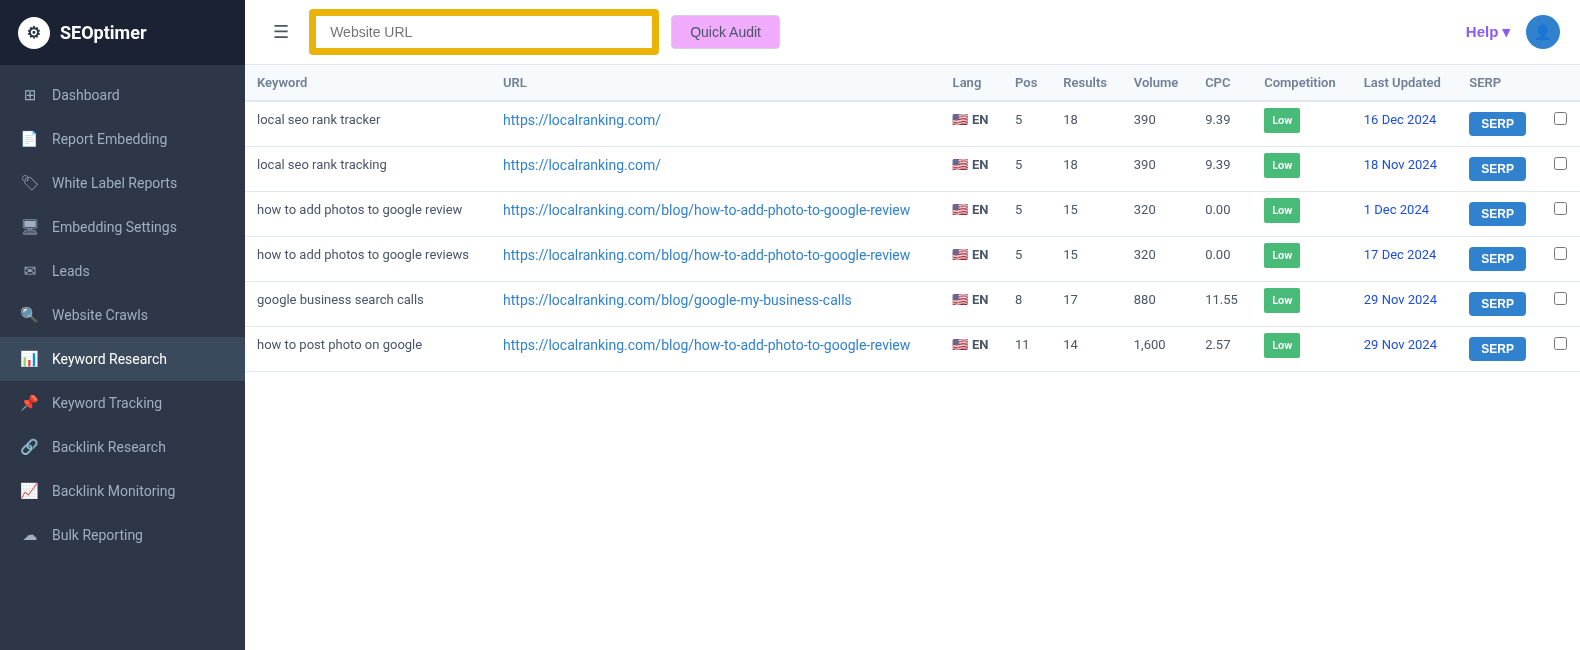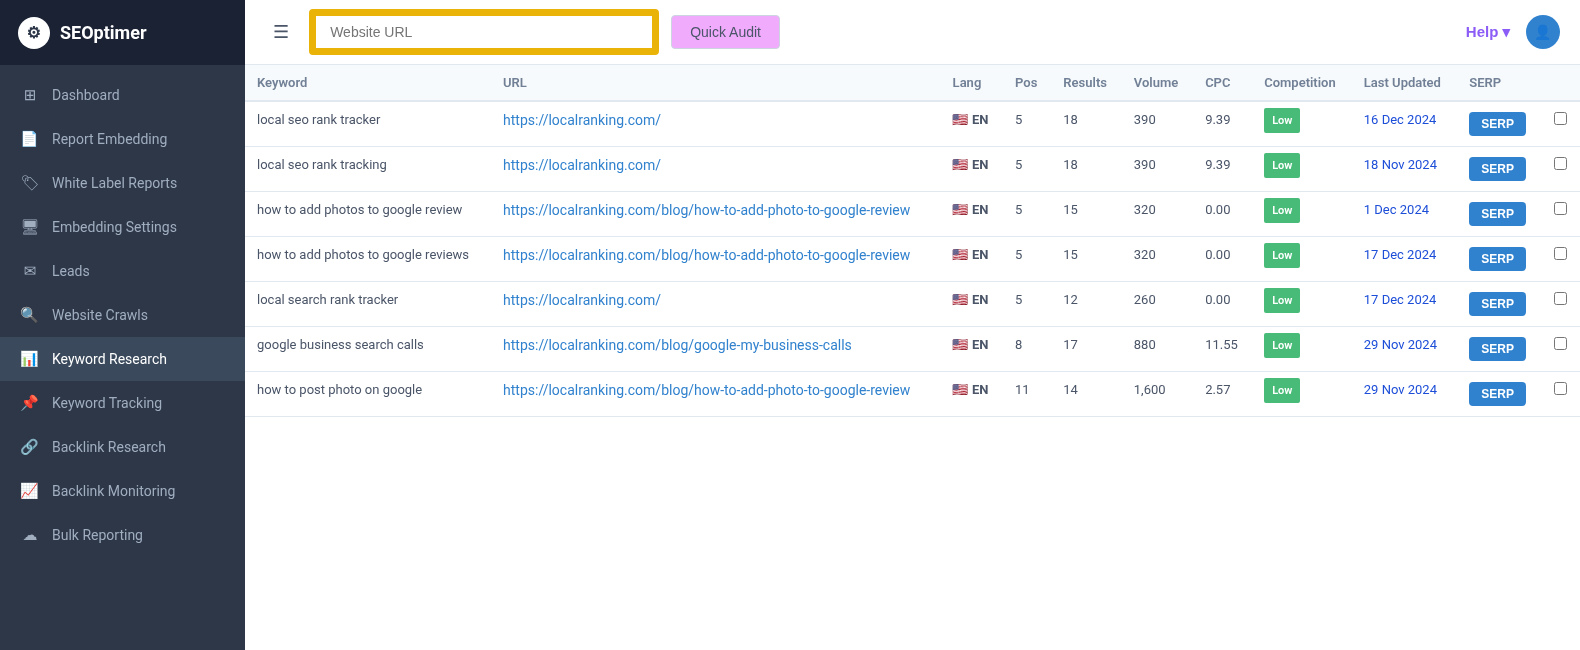--- a/index.html
+++ b/index.html
@@ -317,33 +317,20 @@
             <td class="num-cell">5</td>
             <td class="num-cell">15</td>
             <td class="num-cell">320</td>
             <td class="num-cell">0.00</td>
             <td><span class="low-badge">Low</span></td>
             <td class="date-cell">17 Dec 2024</td>
             <td><button class="serp-btn">SERP</button></td>
             <td class="check-cell"><input type="checkbox" style=""></td>
           </tr>
           <tr>
-            <td class="keyword-cell">local search rank tracker</td>
-            <td class="url-cell">https://localranking.com/</td>
-            <td class="flag-cell">🇺🇸 EN</td>
-            <td class="num-cell">5</td>
-            <td class="num-cell">12</td>
-            <td class="num-cell">260</td>
-            <td class="num-cell">0.00</td>
-            <td><span class="low-badge">Low</span></td>
-            <td class="date-cell">17 Dec 2024</td>
-            <td><button class="serp-btn">SERP</button></td>
-            <td class="check-cell"><input type="checkbox" style=""></td>
-          </tr>
-          <tr>
             <td class="keyword-cell">google business search calls</td>
             <td class="url-cell">https://localranking.com/blog/google-my-business-calls</td>
             <td class="flag-cell">🇺🇸 EN</td>
             <td class="num-cell">8</td>
             <td class="num-cell">17</td>
             <td class="num-cell">880</td>
             <td class="num-cell">11.55</td>
             <td><span class="low-badge">Low</span></td>
             <td class="date-cell">29 Nov 2024</td>
             <td><button class="serp-btn">SERP</button></td>

